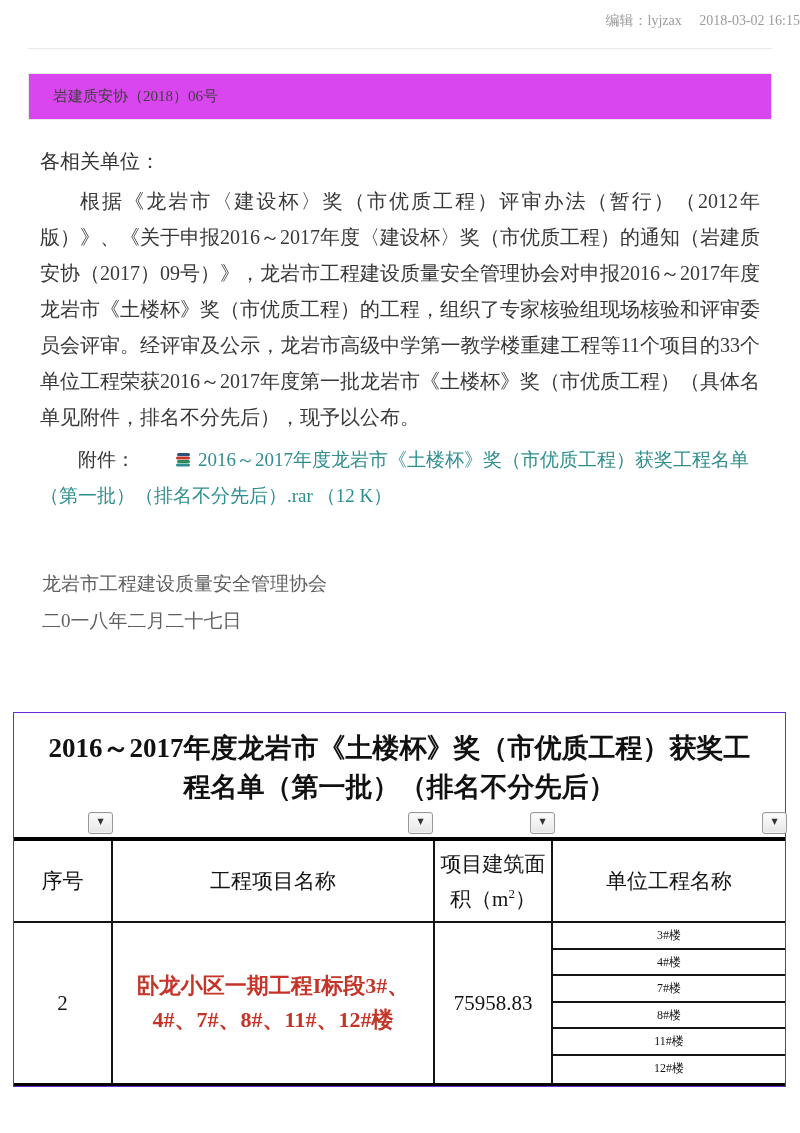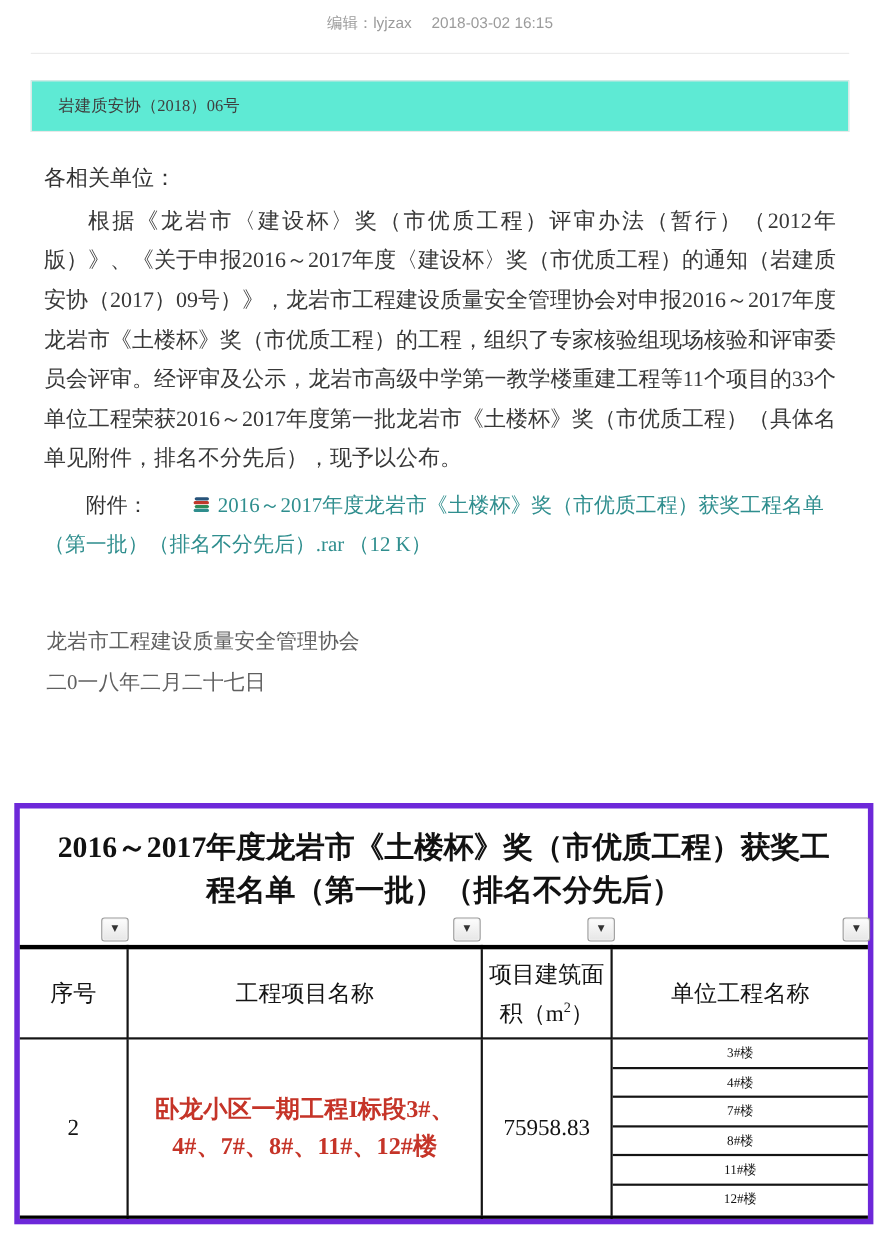--- a/index.html
+++ b/index.html
@@ -5,42 +5,42 @@
   html,body{margin:0;padding:0;background:#ffffff;}
   .page{
     position:relative;width:800px;height:1133px;margin:0 auto;background:#fff;
     overflow:hidden;font-family:"Liberation Serif","DejaVu Serif",serif;color:#383838;
   }
   
   .doc-title{
     margin:26px 36px 0;text-align:center;font-family:"Liberation Sans","DejaVu Sans",sans-serif;
     font-weight:bold;font-size:29px;line-height:42px;color:#1f1f1f;letter-spacing:1px;
   }
-  .meta{margin-top:12px;text-align:center;font-family:Liberation Sans, sans-serif;
+  .meta{margin-top:12px;text-align:right;font-family:Liberation Serif, serif;
     font-size:14px;color:#9b9b9b;}
   .meta .meta-date{margin-left:14px;}
   .divider{margin:18px 28px 0;border-top:1px solid #e9e9e9;height:0;}
   .doc-number{
-    margin:24px 28px 0;background:#5eead4;border:1px solid #e8e8e8;
+    margin:24px 28px 0;background:#d946ef;border:1px solid #e8e8e8;
     padding:13px 24px;font-size:15px;color:#3f3f3f;
   }
   
   .salutation{margin:28px 40px 0;font-size:20px;color:#333;}
   .body-text{
     margin:8px 40px 0;font-size:20px;line-height:36px;color:#383838;
     text-indent:2em;text-align:justify;
   }
   .attachment{margin:8px 40px 0;font-size:19px;line-height:34px;text-indent:2em;color:#333;}
   .att-icon{display:inline-block;vertical-align:-2px;margin:0 6px 0 2px;}
   .att-link{color:#2f8e8e;text-decoration:none;cursor:pointer;}
   .att-size{margin-left:4px;}
   .signature{margin:52px 42px 0;text-align:left;font-size:19px;line-height:37px;color:#5f5f5f;}
   
   .tbl-wrap{
-    position:absolute;top:730px;left:13px;width:771px;border:5px solid #6d28d9;background:#fff;
+    position:absolute;top:712px;left:13px;width:771px;border:1px solid #6d28d9;background:#fff;
   }
   .tbl-title{
     padding:16px 26px 0;text-align:center;font-weight:bold;font-size:27px;line-height:39px;color:#111;
   }
   .filter-row{position:relative;height:30px;}
   .filter-btn{
     position:absolute;bottom:3px;width:23px;height:20px;border:1px solid #999;border-radius:3px;
     background:linear-gradient(#fdfdfd,#e6e6e6);text-align:center;cursor:pointer;
     box-shadow:0 0 0 1px #f2f2f2 inset;
   }

